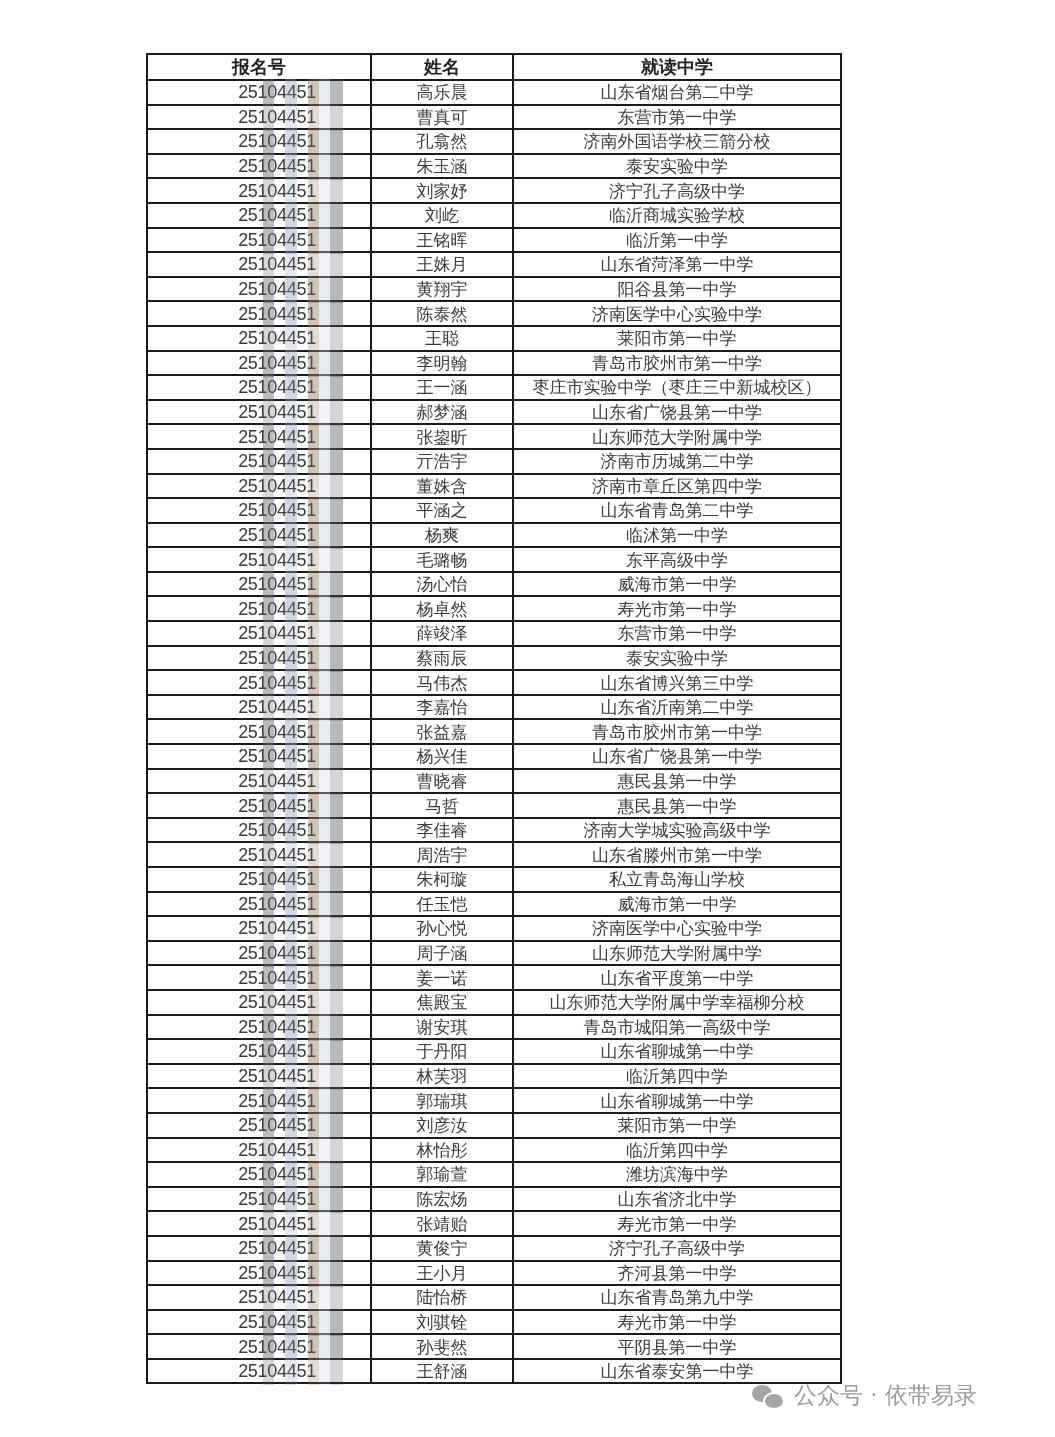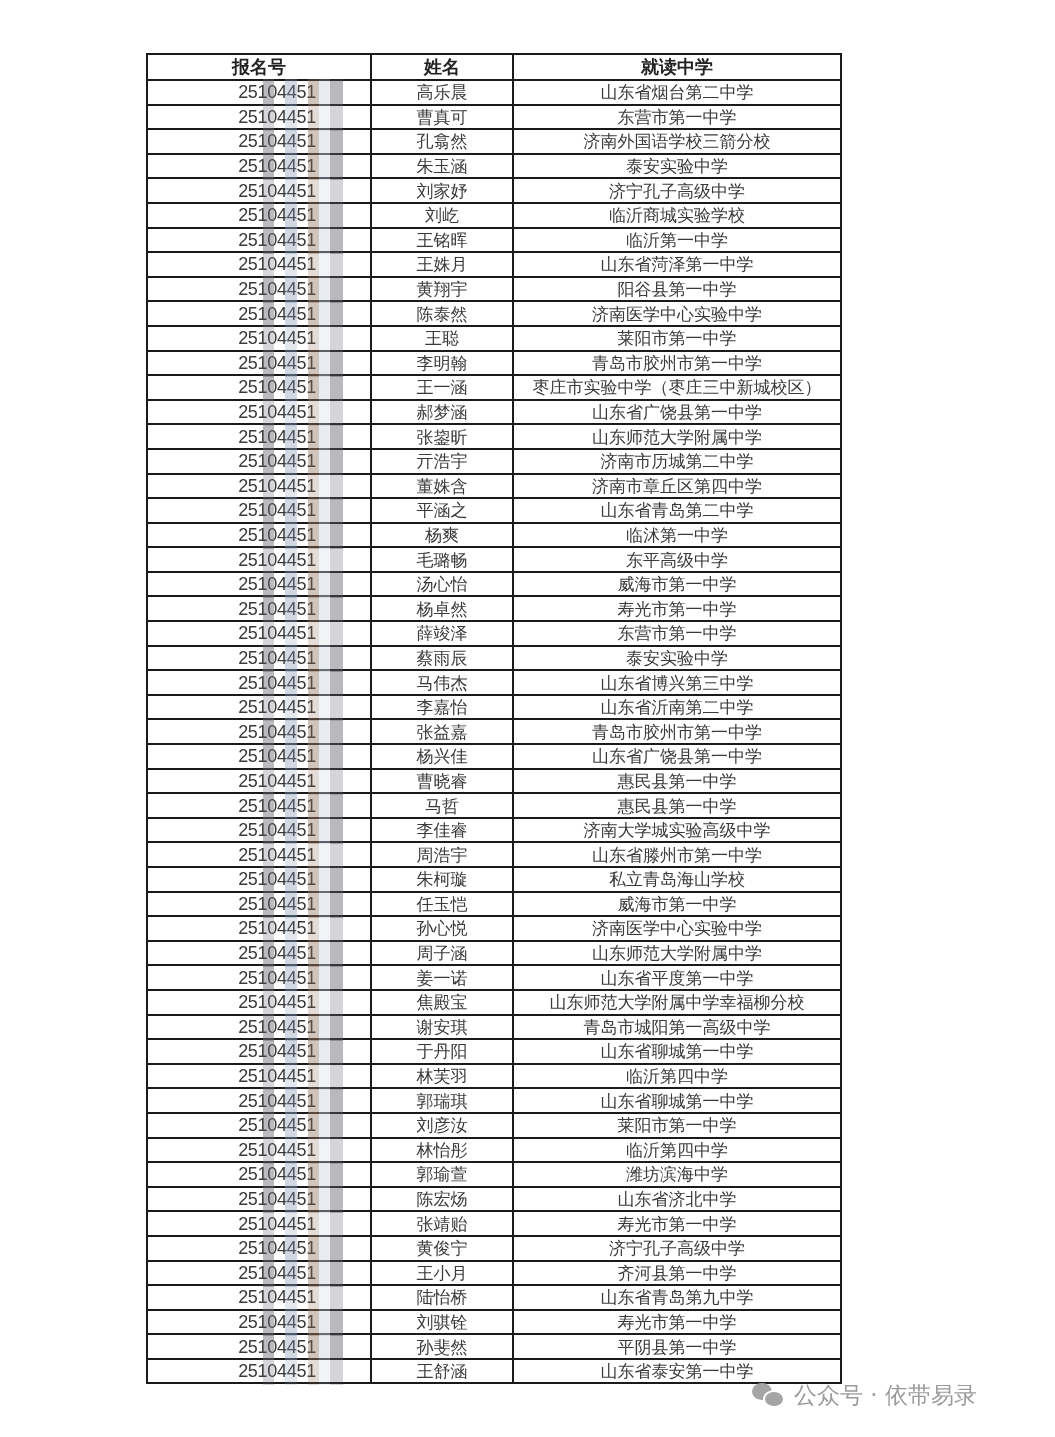--- a/index.html
+++ b/index.html
@@ -16,21 +16,21 @@
   td.id { text-align: center; padding-left: 36px; position: relative;
           font-family: Liberation Sans, sans-serif; font-size: 18px; letter-spacing: -0.3px; }
   .mask { position: absolute; left: 115px; top: -2px; width: 80px; height: 27px;
           background:
             linear-gradient(90deg, rgba(90,90,100,.55) 0 14%, transparent 14% 28%,
                             rgba(120,140,170,.45) 28% 42%, transparent 42% 56%,
                             rgba(130,100,80,.5) 56% 70%, rgba(180,190,205,.4) 70% 84%,
                             rgba(70,70,80,.5) 84% 100%);
           opacity: .75; }
   .mask.light { opacity: .45; }
-  .watermark { position: absolute; left: 752px; top: 1380px; display: flex; align-items: center;
+  .watermark { position: absolute; left: 752px; top: 1380px; display: flex; align-items: flex-end;
                gap: 8px; color: #9a9a9a; font-size: 23px;
                font-family: "DejaVu Sans", "Liberation Sans", sans-serif; }
   .wm-icon { position: relative; width: 34px; height: 26px; }
   .wm-icon .b1 { position: absolute; left: 0; top: 0; width: 20px; height: 17px; border-radius: 50%; background: #a5a5a5; }
   .wm-icon .b2 { position: absolute; left: 11px; top: 7px; width: 22px; height: 18px; border-radius: 50%; background: #a5a5a5; border: 2px solid #fff; box-sizing: border-box; }
 </style>
 </head>
 <body>
 
 <div class="sheet">

